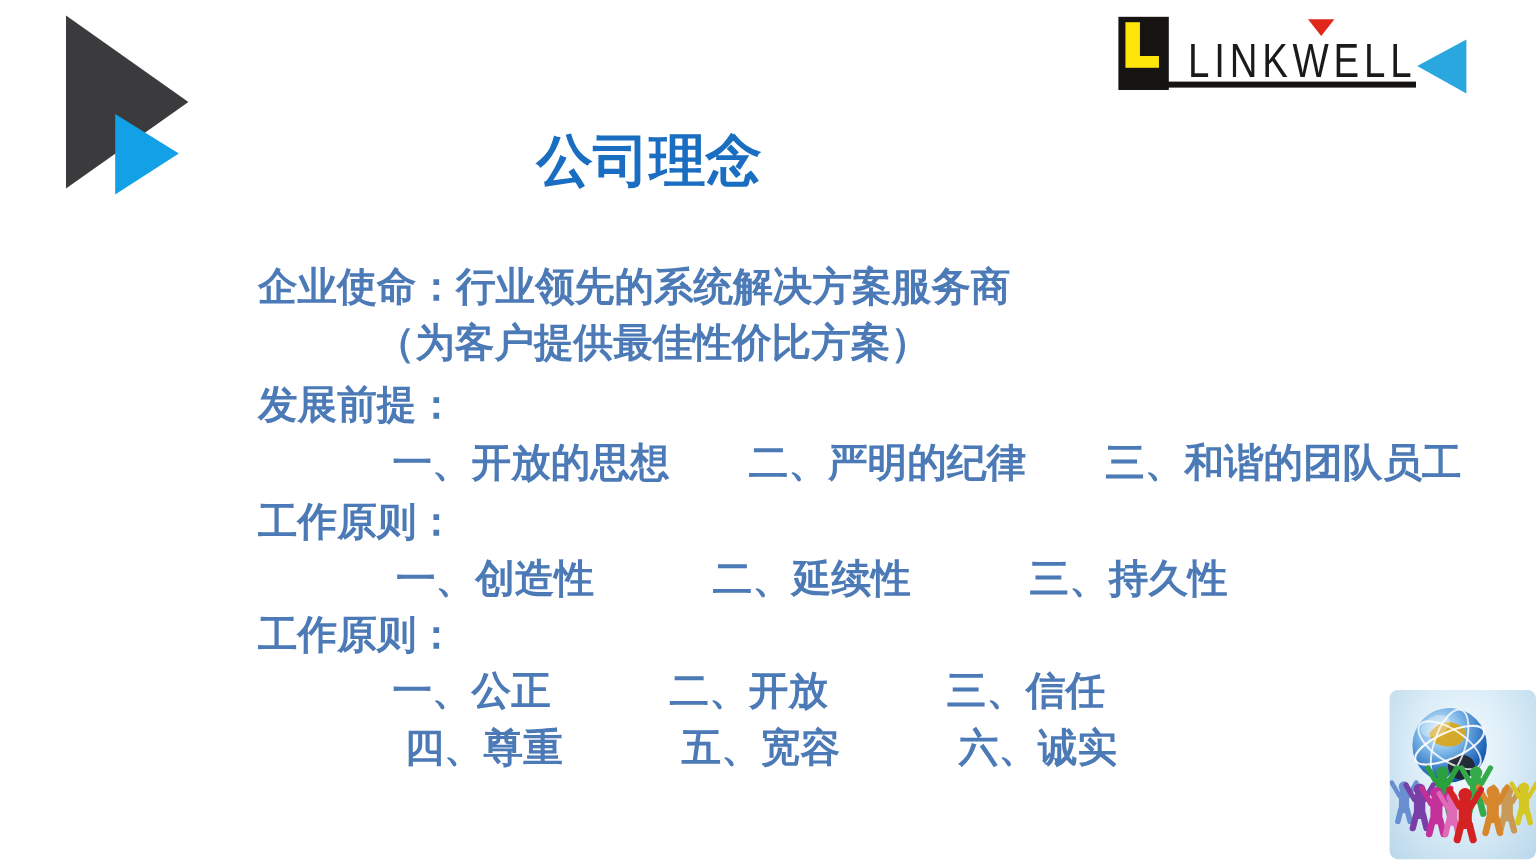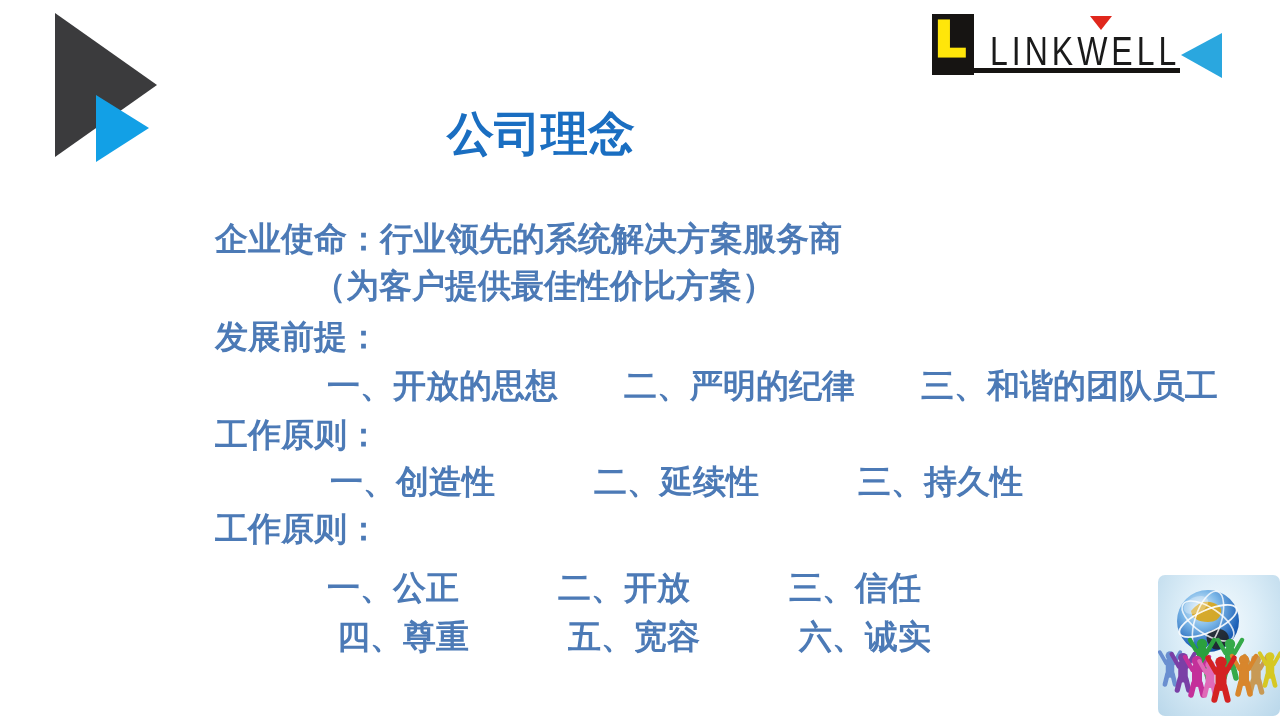--- a/index.html
+++ b/index.html
@@ -64,22 +64,22 @@
     font-family:Liberation Mono, monospace; font-weight:700;
     font-size:33px; line-height:29px; color:var(--body-blue);
   }
   #bl0{left:215px; top:227px;}
   #bl1{left:313px; top:274px;}
   #bl2{left:215px; top:325px;}
   #bl3{left:327px; top:374px;}
   #bl4{left:215px; top:423px;}
   #bl5{left:330px; top:470px;text-align:center;}
   #bl6{left:215px; top:517px;}
-  #bl7{left:327px; top:564px;margin-top:12px;}
-  #bl8{left:337px; top:625px;text-align:center;}
+  #bl7{left:327px; top:564px;}
+  #bl8{left:337px; top:611px;text-align:center;}
   
   #picture{
     position:absolute; left:1158px; top:575px; width:122px; height:141px;
     border-radius:7px; overflow:hidden;
     background:radial-gradient(ellipse at 50% 38%, #f6fbfe 0%, #ddeef8 45%, #b9d7ea 100%);
   }
   #picture svg{display:block;}
 </style>
 </head>
 <body>

